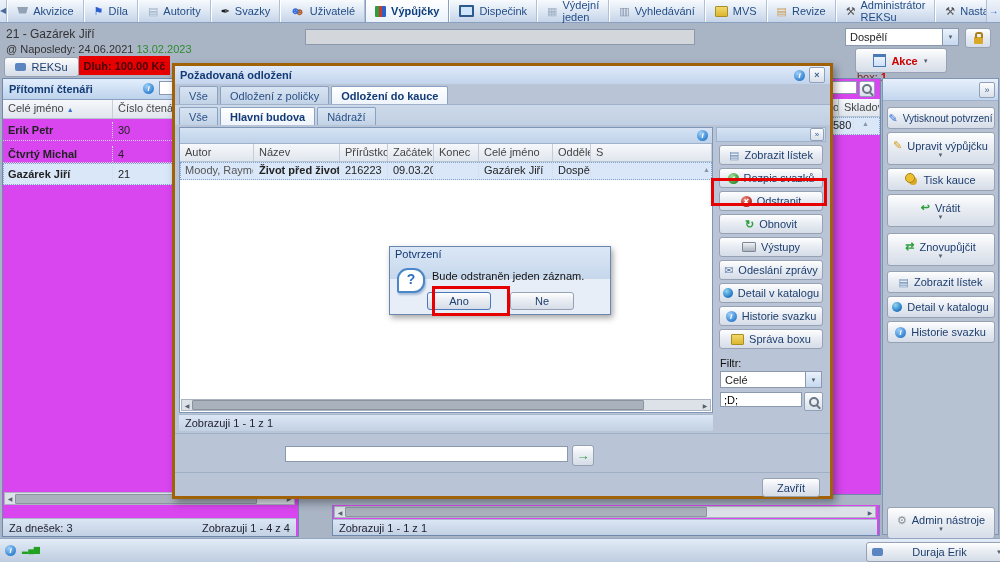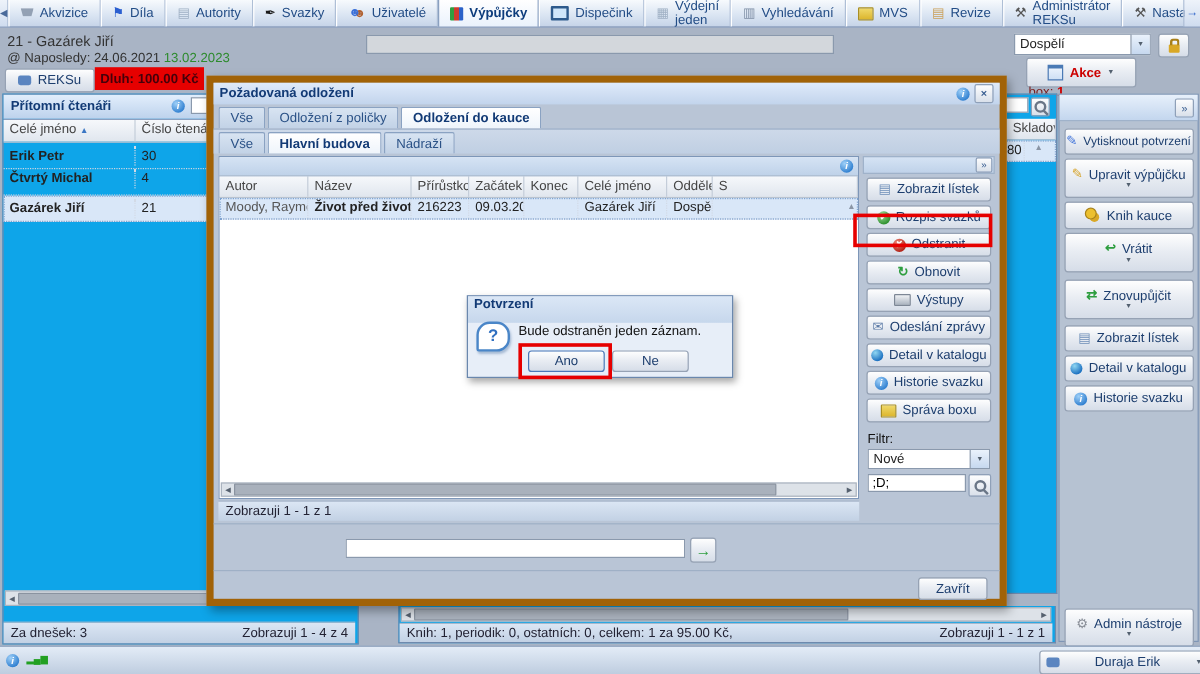--- a/index.html
+++ b/index.html
@@ -40,53 +40,53 @@
   .sh-infoc{width:11px;height:11px;border-radius:50%;background:radial-gradient(circle at 35% 30%,#9fd0f8,#2f7fd0 75%);color:#fff;font-size:8px;font-weight:bold;text-align:center;line-height:11px;font-style:italic;}
   .sh-delc{width:11px;height:11px;border-radius:50%;background:radial-gradient(circle at 35% 30%,#ef8a7a,#b02015 75%);color:#fff;font-size:7px;font-weight:bold;text-align:center;line-height:11px;}
   .sh-checkc{width:11px;height:11px;border-radius:50%;background:radial-gradient(circle at 35% 30%,#9fe09a,#2e8f2e 75%);color:#fff;font-size:7px;font-weight:bold;text-align:center;line-height:11px;}
   .sh-printer{width:12px;height:8px;background:linear-gradient(#f0f2f5,#aab3bf);border:1px solid #7d8795;border-radius:1px;}
   .sh-akce{width:11px;height:9px;border:1px solid #4a7ab5;border-top:3px solid #4a7ab5;background:linear-gradient(#eaf2fc,#cfe0f5);}
   .sh-qbubble{width:24px;height:21px;background:#fff;border:2px solid #4a86c8;border-radius:11px 11px 11px 2px;color:#2f6fc0;font-size:14px;font-weight:bold;text-align:center;line-height:19px;box-shadow:1px 2px 2px rgba(70,110,160,.4);}
   .bars{color:#22a022;font-size:8px;letter-spacing:0;}
   .smallbtn{width:14px;height:14px;display:flex;align-items:center;justify-content:center;background:linear-gradient(#fdfdfe,#d9e0ea);border:1px solid #8fa0b8;border-radius:2px;color:#3a5f92;font-size:9px;}
 
   
-  .panel{position:absolute;background:#0ea5e9;border:1px solid #6e89ad;}
+  .panel{position:absolute;background:#d946ef;border:1px solid #6e89ad;}
   .pheader{height:20px;background:linear-gradient(#e2eefc,#bdd2ec);border-bottom:1px solid #8aa0c0;display:flex;align-items:center;padding:0 6px;font-weight:bold;color:#123a75;position:relative;}
   .thead{display:flex;background:linear-gradient(#f6f8fb,#e0e6ee);border-bottom:1px solid #b9c3d0;color:#444;}
   .thead .c{border-right:1px solid #c4cdd9;}
   .c{padding:2px 5px;white-space:nowrap;overflow:hidden;box-sizing:border-box;}
   .trow{display:flex;border-bottom:1px dotted #cdd6e2;color:#222;}
   .trow .c{border-right:1px dotted #d2dae6;}
   .sel{background:#d9e7f8;outline:1px dotted #7fa3cf;outline-offset:-1px;}
   .sortup{font-size:7px;color:#3a76c4;margin-left:3px;}
   .hscroll{position:absolute;background:#dde2e8;border:1px solid #aab3bf;display:flex;align-items:center;box-sizing:border-box;}
   .harrow{width:10px;font-size:6px;color:#55606e;text-align:center;}
   .hthumb{height:8px;background:#a9b1bc;border:1px solid #8a93a0;border-radius:1px;}
   .statusrow{position:absolute;background:linear-gradient(#dbe6f4,#c2d1e4);border-top:1px solid #a9b8cc;display:flex;align-items:center;justify-content:space-between;padding:0 6px;box-sizing:border-box;color:#223;}
 
   
-  .modal{position:absolute;left:172px;top:63px;width:655px;height:430px;background:#b9c5d6;border:6px solid #a16207;box-shadow:3px 4px 8px rgba(0,0,0,.35);z-index:10;}
+  .modal{position:absolute;left:172px;top:63px;width:655px;height:430px;background:#b9c5d6;border:3px solid #a16207;box-shadow:3px 4px 8px rgba(0,0,0,.35);z-index:10;}
   .m-title{height:18px;background:linear-gradient(#dfeafa,#c2d4ec);display:flex;align-items:center;padding:0 5px;font-weight:bold;color:#123a75;}
   .m-tabs{display:flex;gap:2px;padding:2px 4px 0 4px;height:18px;}
   .mtab{padding:1px 9px 0 9px;line-height:16px;background:linear-gradient(#d8e4f2,#c2d2e6);border:1px solid #8aa2c2;border-bottom:none;border-radius:2px 2px 0 0;color:#2a5186;}
   .mtab.active{background:linear-gradient(#ffffff,#eef4fb);font-weight:bold;color:#123a75;}
   .m-content{position:absolute;left:4px;top:61px;width:534px;height:286px;background:#fff;border:1px solid #7d96b8;box-sizing:border-box;}
   .m-toolbar{height:15px;background:linear-gradient(#d5e3f4,#bfd2e9);border-bottom:1px solid #9fb2ca;position:relative;}
   .m-side{position:absolute;left:541px;top:61px;width:110px;height:346px;}
   .ms-head{height:13px;background:linear-gradient(#d5e3f4,#bfd2e9);border:1px solid #9fb2ca;position:relative;}
   .ms-btn{width:102px;height:18px;margin:3px auto 0 auto;font-size:11px;}
   .m-status{position:absolute;left:4px;top:348px;width:534px;height:17px;}
   .m-footer-line{position:absolute;left:0px;top:367px;width:655px;border-top:1px solid #9fb0c6;}
   .m-close-row{position:absolute;left:0px;top:406px;width:655px;height:24px;border-top:1px solid #9fb0c6;}
   .redbox{position:absolute;border:3px solid #e60000;z-index:15;}
 
   
   .confirm{position:absolute;left:389px;top:246px;width:220px;height:67px;background:#e7eef8;border:1px solid #6a87ad;box-shadow:2px 3px 6px rgba(0,0,0,.35);z-index:20;}
-  .cf-title{height:15px;background:linear-gradient(#dbe7f6,#c6d7ec);font-weight:bold;color:#123a75;padding:1px 5px 6px 5px;}
+  .cf-title{height:15px;background:linear-gradient(#dbe7f6,#c6d7ec);font-weight:normal;color:#123a75;padding:1px 5px 16px 5px;}
 
   .select{background:#fff;border:1px solid #8a99ad;display:flex;align-items:center;justify-content:space-between;padding:0 0 0 4px;box-sizing:border-box;}
   .selcaret{width:15px;height:100%;background:linear-gradient(#eaf2fc,#c6d8ef);border-left:1px solid #8a99ad;display:flex;align-items:center;justify-content:center;}
   input.txt{background:#fff;border:1px solid #8a99ad;font:11px "Liberation Sans",sans-serif;padding:0 3px;box-sizing:border-box;}
   .statusbar{position:absolute;left:0;top:538px;width:1000px;height:24px;background:linear-gradient(#e3ecf7,#bccbde);border-top:1px solid #93a7c2;}
 </style>
 </head>
 <body>
 
 <div class="app">
@@ -195,21 +195,21 @@
       <input class="txt" style="position: absolute; left: 156px; top: 2px; width: 132px; height: 14px;">
     </div>
     <div class="thead" style="height:18px">
       <span class="c" style="width:110px"><span>Celé jméno</span><span class="sortup">▲</span></span>
       <span class="c" style="flex:1">Číslo čtenáře</span>
     </div>
     <div class="trow" style="height:21px;align-items:center">
       <span class="c" style="width:110px;font-weight:bold">Erik Petr</span>
         <span class="c" style="flex:1">30</span>
     </div>
-    <div class="trow" style="height:21px;align-items:flex-start">
+    <div class="trow" style="height:21px;align-items:flex-end">
       <span class="c" style="width:110px;font-weight:bold">Čtvrtý Michal</span>
         <span class="c" style="flex:1">4</span>
     </div>
     <div class="trow sel" style="height:21px;align-items:center">
       <span class="c" style="width:110px;font-weight:bold">Gazárek Jiří</span>
         <span class="c" style="flex:1">21</span>
     </div>
     <div class="hscroll" style="left:1px;bottom:31px;width:291px;height:13px">
       <span class="harrow">◀</span>
       <span class="hthumb" style="width:240px"></span>
@@ -238,21 +238,20 @@
     </div>
   </div>
 
   <div class="panel" style="left:332px;top:505px;width:546px;height:30px;border-top:none">
     <div class="hscroll" style="left:1px;top:1px;width:542px;height:12px">
       <span class="harrow">◀</span>
       <span class="hthumb" style="width:360px"></span>
       <span class="harrow" style="margin-left:auto">▶</span>
     </div>
     <div class="statusrow" style="left:0;bottom:0;width:544px;height:16px">
-      <span>Knih: 1, periodik: 0, ostatních: 0, celkem: 1 za 95.00 Kč,</span>
       <span>Zobrazuji 1 - 1 z 1</span>
     </div>
   </div>
 
   <div class="abs" style="left:882px;top:78px;width:117px;height:457px;background:#b6c2d2;border:1px solid #7e95b5;box-sizing:border-box">
     <div class="hgrad" style="height:21px;border-bottom:1px solid #9fb2ca;position:relative">
       <span class="smallbtn" style="position:absolute;right:3px;top:3px">
           <span>»</span>
         </span>
     </div>
@@ -262,21 +261,21 @@
     </div>
     <div class="btn split" style="width:106px;height:29px;margin:3px auto 0">
       <span class="row1">
           <span class="gi" style="color:#d5a021">✎</span>
           <span class="lbl">Upravit výpůjčku</span>
         </span>
       <span class="caret">▼</span>
     </div>
     <div class="btn" style="width:106px;height:21px;margin:3px auto 0">
       <span class="sh-coins"></span>
-        <span class="lbl">Knih kauce</span>
+        <span class="lbl">Tisk kauce</span>
     </div>
     <div class="btn split" style="width:106px;height:29px;margin:3px auto 0">
       <span class="row1">
           <span class="gi" style="color:#2e9e3f;font-weight:bold">↩</span>
           <span class="lbl">Vrátit</span>
         </span>
       <span class="caret">▼</span>
     </div>
     <div class="btn split" style="width:106px;height:29px;margin:6px auto 0">
       <span class="row1">
@@ -395,21 +394,21 @@
       <div class="btn ms-btn">
           <span class="sh-infoc">i</span>
           <span class="lbl">Historie svazku</span>
         </div>
       <div class="btn ms-btn">
           <span class="sh-package"></span>
           <span class="lbl">Správa boxu</span>
         </div>
       <div style="margin:8px 0 2px 4px;color:#111">Filtr:</div>
       <div class="select" style="width:102px;height:17px;margin-left:4px">
-        <span>Nové</span>
+        <span>Celé</span>
         <span class="selcaret">
             <span class="caret">▼</span>
           </span>
       </div>
       <div style="display:flex;gap:2px;margin:4px 0 0 4px">
         <input class="txt" style="width: 82px; height: 15px;" value=";D;">
         <span class="smallbtn" style="width:17px;height:17px">
             <span class="sh-mag"></span>
           </span>
       </div>
@@ -426,21 +425,21 @@
         </div>
     </div>
   </div>
 
   <div class="redbox" style="left:711px;top:178px;width:110px;height:22px"></div>
 
   <div class="confirm">
     <div class="cf-title">Potvrzení</div>
     <div class="sh-qbubble abs" style="left:7px;top:21px">?</div>
     <div class="abs nw" style="left:42px;top:23px;color:#111">Bude odstraněn jeden záznam.</div>
-    <div class="btn abs" style="left:50px;top:45px;width:62px;height:16px;border-color:#4a78b8">
+    <div class="btn abs" style="left:37px;top:45px;width:62px;height:16px;border-color:#4a78b8">
         <span class="lbl">Ano</span>
       </div>
     <div class="btn abs" style="left:120px;top:45px;width:62px;height:16px">
         <span class="lbl">Ne</span>
       </div>
   </div>
 
   <div class="redbox" style="left:432px;top:286px;width:72px;height:24px;z-index:25"></div>
 
   <div class="statusbar">

